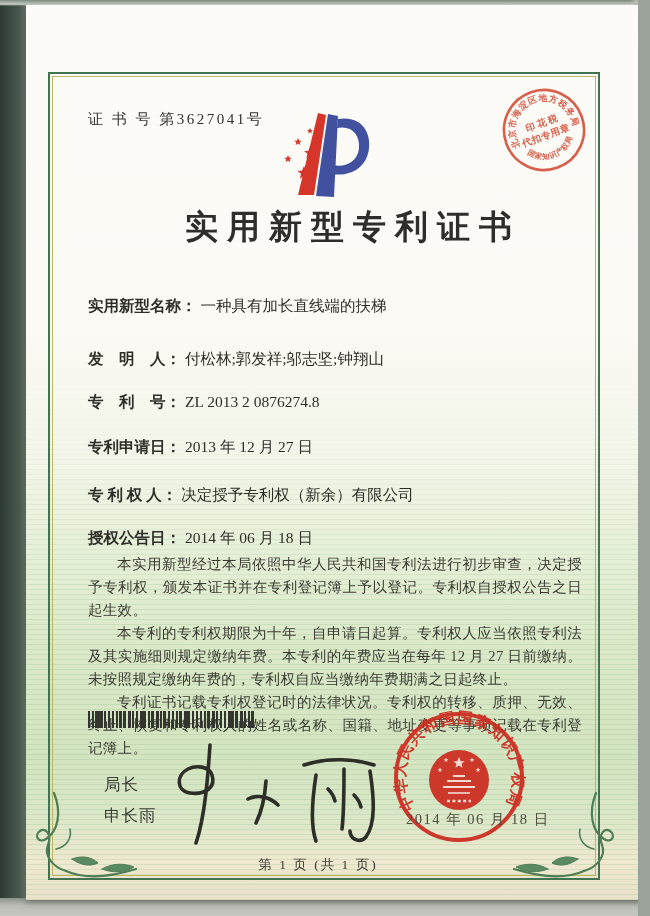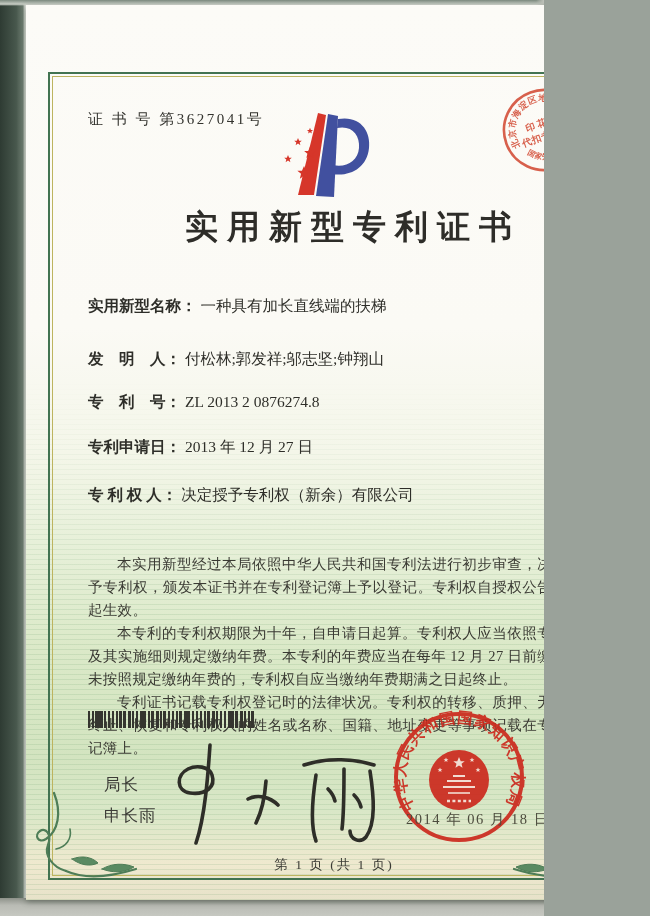--- a/index.html
+++ b/index.html
@@ -1,16 +1,16 @@
 <!DOCTYPE html>
 <html><head>
 <meta charset="utf-8">
 <style>
   html,body{margin:0;padding:0;background:#9aa29a;}
-  .photo{position:relative;width:544px;height:916px;overflow:hidden;
+  .photo{position:relative;width:638px;height:916px;overflow:hidden;
          background:linear-gradient(90deg,#2e3b33 0%,#48584d 3%,#6d7c70 4.2%,#d9ddd6 4.6%,#fdfdfb 6%);
          font-family:"Liberation Serif",serif;}
   .edge-top{position:absolute;left:0;top:0;width:100%;height:6px;
             background:linear-gradient(180deg,#7c8a7f,#c9cec6 70%,rgba(255,255,255,0));}
   .edge-bottom{position:absolute;left:0;bottom:0;width:100%;height:18px;
             background:linear-gradient(180deg,#8e928a,#b9bbb4 40%,#c6c8c1);}
   .edge-right{position:absolute;right:0;top:0;width:8px;height:100%;
             background:linear-gradient(270deg,#c2c5bd,rgba(255,255,255,0));}
   .page{position:absolute;left:26px;top:5px;width:618px;height:895px;
         background:linear-gradient(180deg,#fcfbf7 0%,#fbfaf5 36%,#f4f6e9 50%,#e7f0d9 60%,
@@ -38,21 +38,21 @@
        repeating-linear-gradient(90deg,#35352f 0 2px,rgba(0,0,0,0) 2px 4px),
        repeating-linear-gradient(90deg,#35352f 0 1px,rgba(0,0,0,0) 1px 7px),
        repeating-linear-gradient(90deg,rgba(0,0,0,0) 0 9px,#35352f 9px 12px,rgba(0,0,0,0) 12px 22px);}
   .signer{position:absolute;left:78px;top:764px;font-family:"Liberation Sans",sans-serif;
           font-size:16.5px;line-height:31px;color:#3c3c37;letter-spacing:1px;}
   .signature{position:absolute;left:122px;top:726px;}
   .big-seal{position:absolute;left:348px;top:687px;opacity:.92;}
   .seal-date{position:absolute;left:380px;top:805px;font-size:14.5px;letter-spacing:1.5px;
              color:#4c4b3d;z-index:3;}
   .stamp{position:absolute;left:453px;top:60px;opacity:.9;z-index:2;}
-  .footer{position:absolute;left:32px;top:851px;width:552px;text-align:center;
+  .footer{position:absolute;left:16px;top:851px;width:552px;text-align:center;
           font-size:13.5px;letter-spacing:2px;color:#3a3a34;font-family:Liberation Serif, serif;}
   .flourish{position:absolute;z-index:2;}
   svg text{font-family:"Liberation Serif",serif;}
 </style>
 </head>
 <body>
 
 <div class="photo">
   <div class="edge-top"></div>
   <div class="edge-right"></div>
@@ -106,20 +106,23 @@
       <span class="flabel">发　明　人</span><span class="flabel">：</span><span class="fvalue">付松林;郭发祥;邬志坚;钟翔山</span>
     </div>
     <div class="field" style="top:387px">
       <span class="flabel">专　利　号</span><span class="flabel">：</span><span class="fvalue">ZL 2013 2 0876274.8</span>
     </div>
     <div class="field" style="top:432px">
       <span class="flabel">专利申请日</span><span class="flabel">：</span><span class="fvalue">2013 年 12 月 27 日</span>
     </div>
     <div class="field" style="top:480px">
       <span class="flabel">专 利 权 人</span><span class="flabel">：</span><span class="fvalue">决定授予专利权（新余）有限公司</span>
+    </div>
+    <div class="field" style="top:523px">
+      <span class="flabel">授权公告日</span><span class="flabel">：</span><span class="fvalue">2014 年 06 月 18 日</span>
     </div>
 
     <div class="paras">
       <p>本实用新型经过本局依照中华人民共和国专利法进行初步审查，决定授予专利权，颁发本证书并在专利登记簿上予以登记。专利权自授权公告之日起生效。</p>
       <p>本专利的专利权期限为十年，自申请日起算。专利权人应当依照专利法及其实施细则规定缴纳年费。本专利的年费应当在每年 12 月 27 日前缴纳。未按照规定缴纳年费的，专利权自应当缴纳年费期满之日起终止。</p>
       <p>专利证书记载专利权登记时的法律状况。专利权的转移、质押、无效、终止、恢复和专利权人的姓名或名称、国籍、地址变更等事项记载在专利登记簿上。</p>
     </div>
 
     <div class="barcode"></div>
 

